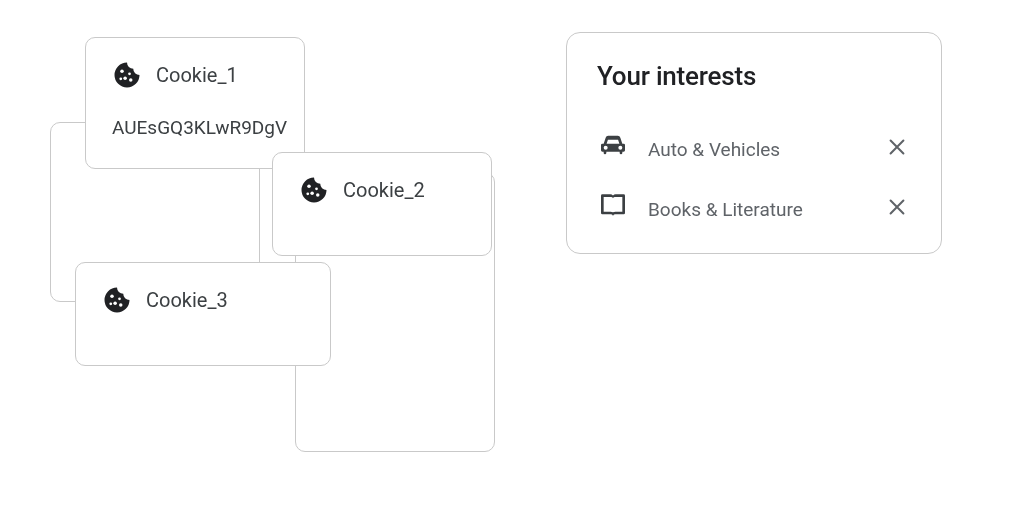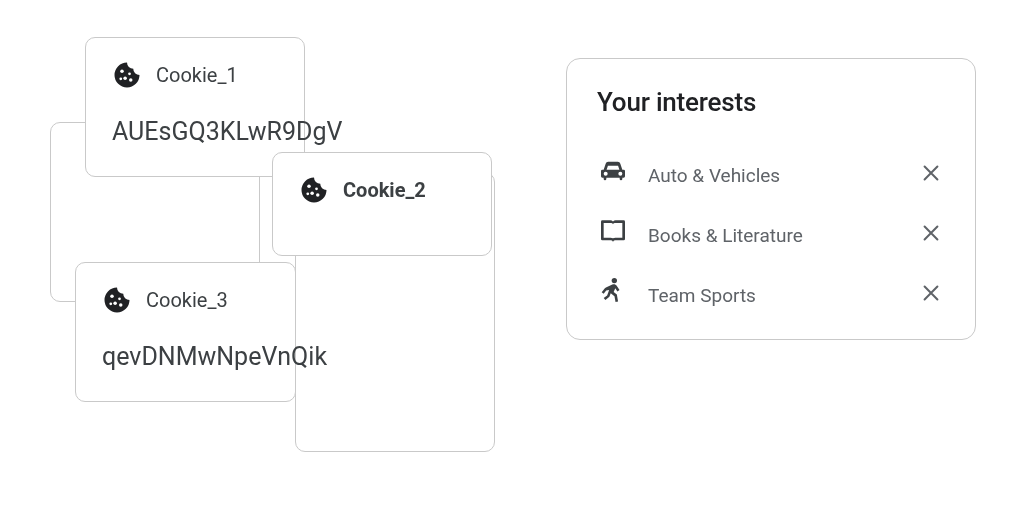--- a/index.html
+++ b/index.html
@@ -22,31 +22,30 @@
   .card {
     position: absolute;
     background: #fff;
     border: 1px solid #c9c9c9;
     border-radius: 10px;
     padding: 22px 26px 26px 26px;
   }
   .card-head { display: flex; align-items: center; gap: 14px; margin-bottom: 24px; }
   .cookie-icon { width: 30px; height: 30px; flex: none; fill:#202124; }
   .cookie-name { font-size: 20px; color:#3c4043; }
-  .cookie-val { font-size: 25px; line-height: 1.45; color:#3c4043; }
+  .cookie-val { font-size: 19px; line-height: 1.45; color:#3c4043; }
 
   .right {
     position: absolute;
     left: 566px;
     top: 32px;
-    width: 410px;
+    width: 376px;
     border: 1px solid #c9c9c9;
     border-radius: 14px;
     padding: 28px 30px 18px 30px;
-    margin-top: 26px;
   }
   .right h2 { margin:0 0 24px 0; font-size:26px; font-weight:500; color:#202124; letter-spacing:-0.2px; }
   .item { display:flex; align-items:flex-end; gap:19px; padding:14px 0; }
   .item-icon { width:32px; height:32px; flex:none; fill:#3c4043; display:flex; align-items:center; justify-content:center; }
   .item-icon svg { width:100%; height:100%; }
   .item-label { flex:1; font-size:19px; color:#5f6368; }
   .close-btn { width:28px; height:28px; flex:none; cursor:pointer; display:flex; align-items:center; justify-content:center; }
   .close-btn svg { width:22px; height:22px; stroke:#5f6368; stroke-width:2.2; stroke-linecap:round; }
 </style>
 </head>
@@ -94,38 +93,37 @@
       <svg class="cookie-icon">
           <use href="#cookie"></use>
         </svg>
       <span class="cookie-name">Cookie_1</span>
     </div>
     <div class="cookie-val">
       <div>AUEsGQ3KLwR9DgV</div>
     </div>
   </div>
 
-  <div class="card" style="left:222px; top:120px; width:220px;font-weight:bold;">
+  <div class="card" style="left:222px; top:120px; width:220px;">
     <div class="card-head">
       <svg class="cookie-icon">
           <use href="#cookie"></use>
         </svg>
       <span class="cookie-name">Cookie_2</span>
     </div>
   </div>
 
-  <div class="card" style="left:25px; top:230px; width:221px;">
+  <div class="card" style="left:25px; top:230px; width:256px;">
     <div class="card-head">
       <svg class="cookie-icon">
           <use href="#cookie"></use>
         </svg>
       <span class="cookie-name">Cookie_3</span>
     </div>
     <div class="cookie-val">
-      <div>qevDNMwNpeVnQik</div>
     </div>
   </div>
 </div>
 
 <div class="right">
   <h2>Your interests</h2>
 
   <div class="item">
     <span class="item-icon">
         <svg>
@@ -145,26 +143,13 @@
           <use href="#book"></use>
         </svg>
       </span>
     <span class="item-label">Books &amp; Literature</span>
     <span class="close-btn">
         <svg>
           <use href="#x"></use>
         </svg>
       </span>
   </div>
-  <div class="item">
-    <span class="item-icon">
-        <svg>
-          <use href="#sports"></use>
-        </svg>
-      </span>
-    <span class="item-label">Team Sports</span>
-    <span class="close-btn">
-        <svg>
-          <use href="#x"></use>
-        </svg>
-      </span>
-  </div>
 </div>
 
 </body></html>

